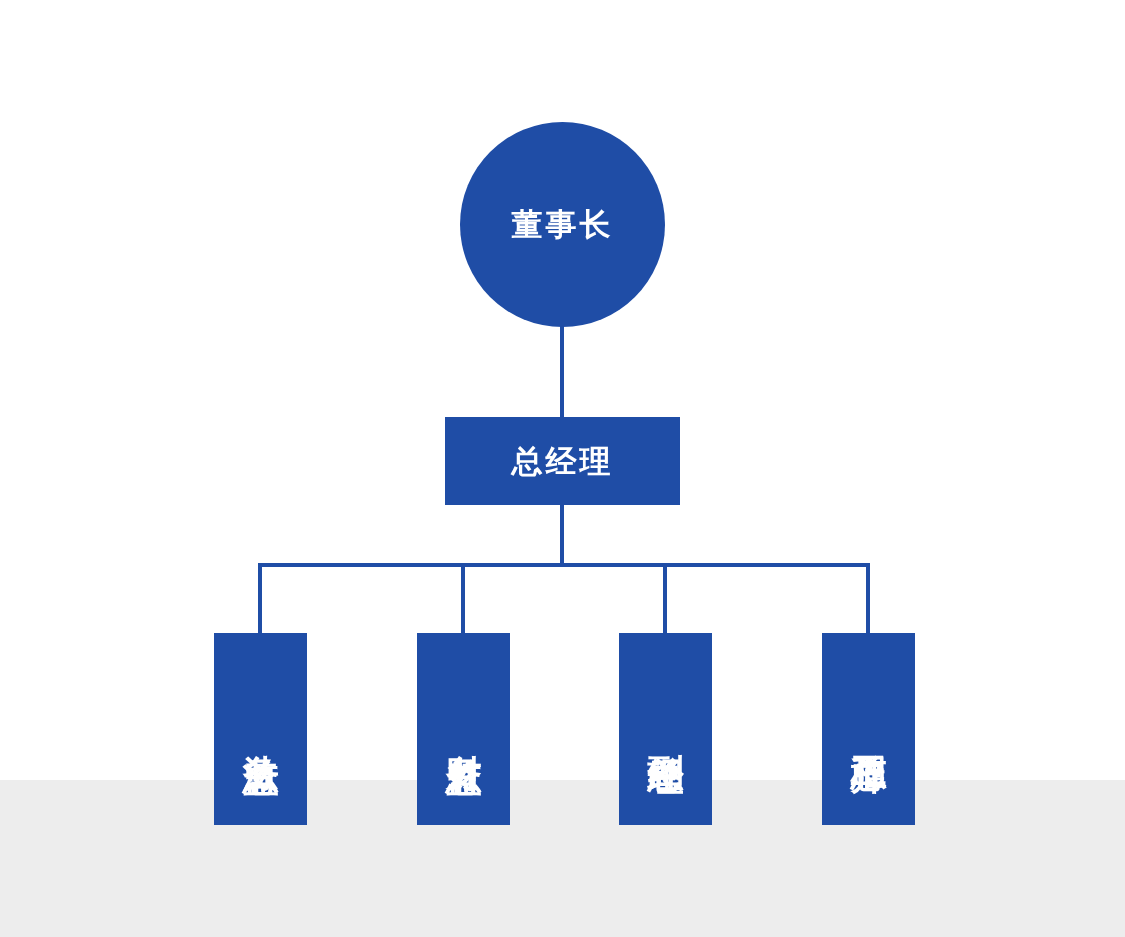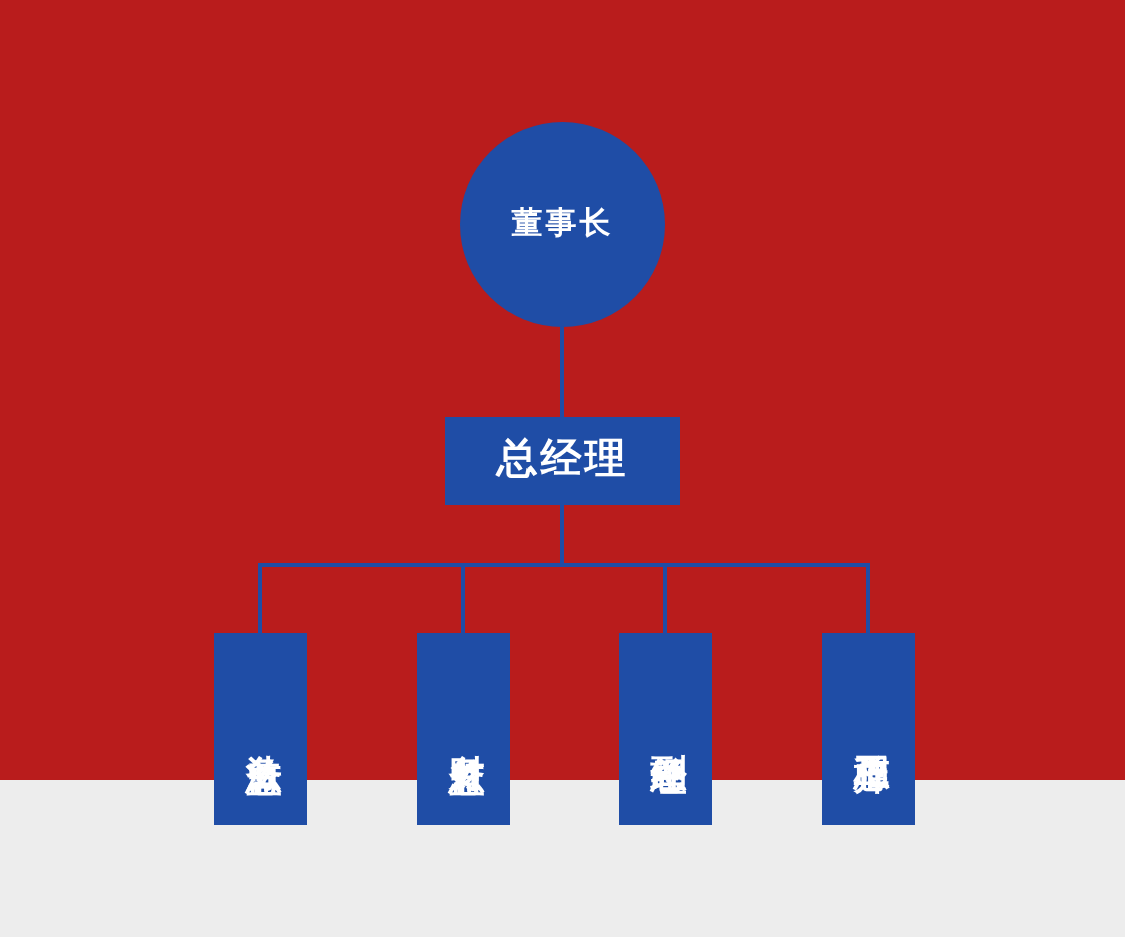--- a/index.html
+++ b/index.html
@@ -11,22 +11,21 @@
     width: 1125px;
     height: 937px;
     background: #ededed;
     font-family: "Liberation Sans", "DejaVu Sans", sans-serif;
     overflow: hidden;
   }
   #chart-canvas {
     position: relative;
     width: 1125px;
     height: 780px;
-    background: #b91c1c;
-    font-family: Liberation Mono, monospace;
+    background: #ffffff;
   }
 
   
   .connector {
     position: absolute;
     background: #1f4da6;
     z-index: 1;
   }
 
   
@@ -60,21 +59,21 @@
     width: 235px;
     height: 88px;
     background: #1f4da6;
     color: #ffffff;
     display: flex;
     align-items: center;
     justify-content: center;
     z-index: 3;
   }
   .node-box-h .label {
-    font-size: 41px;
+    font-size: 31px;
     font-weight: bold;
     letter-spacing: 3px;
     line-height: 1;
     white-space: nowrap;
   }
 
   
   .node-box-v {
     position: absolute;
     top: 633px;

